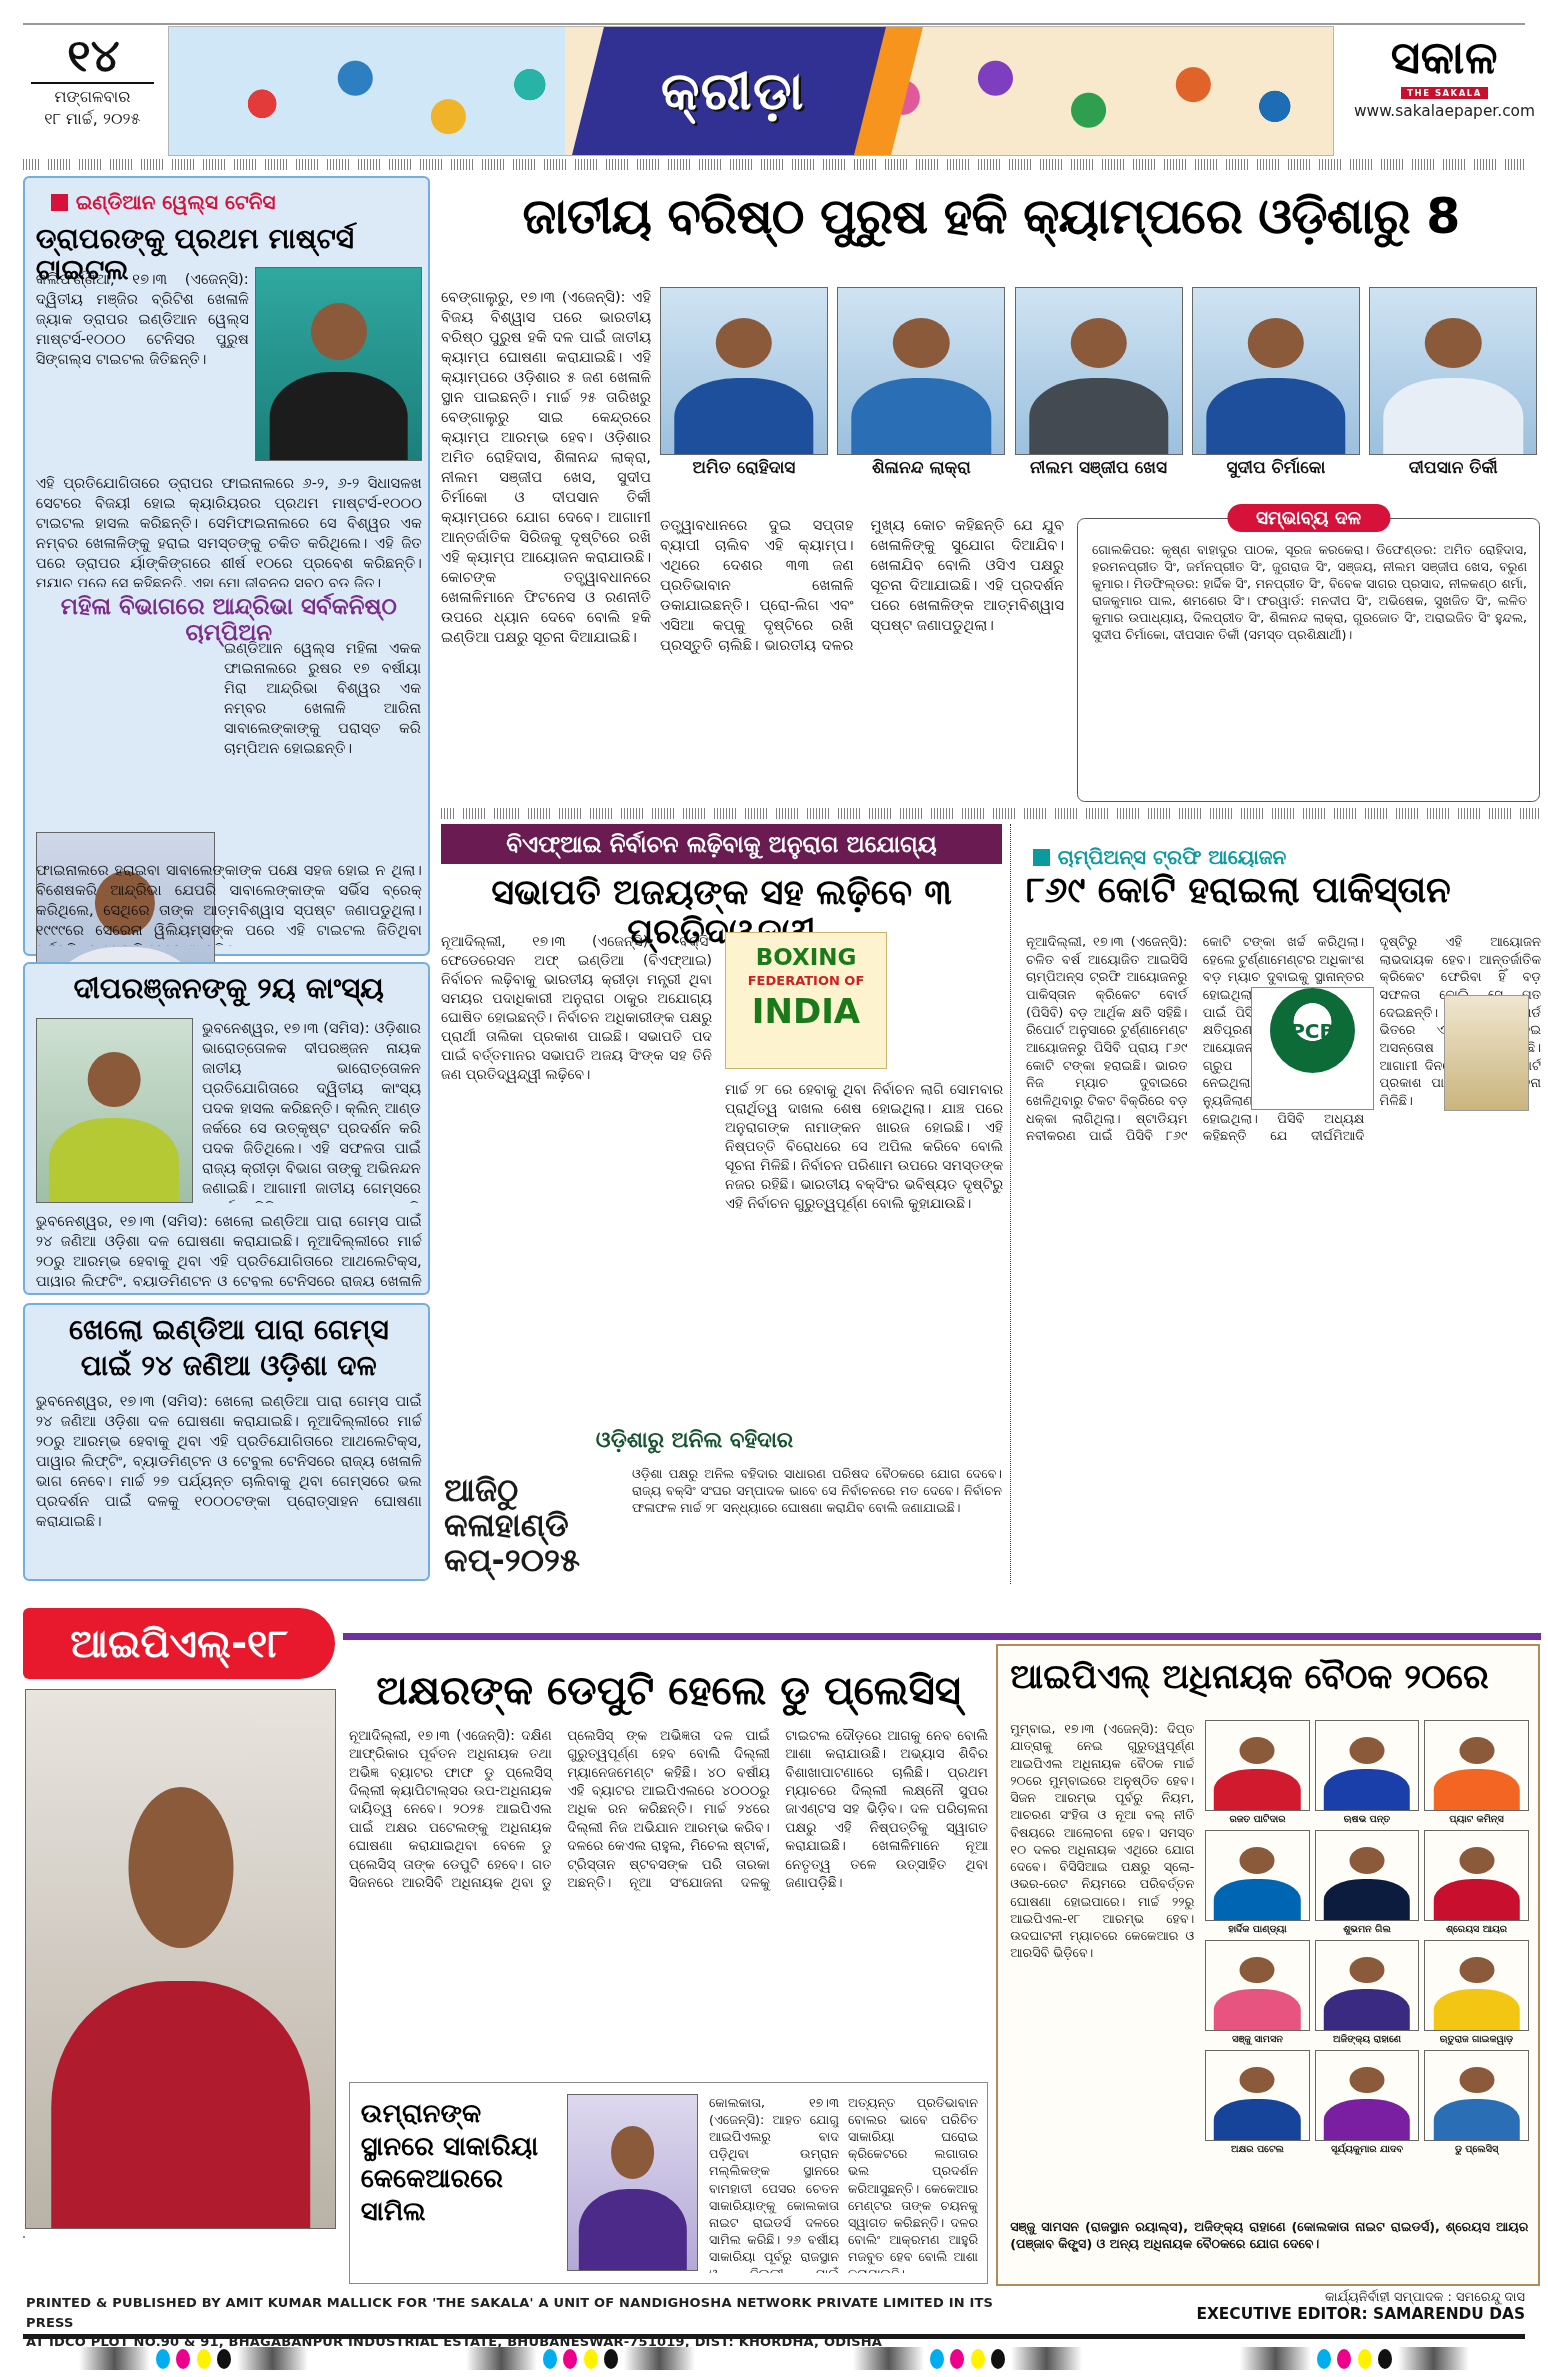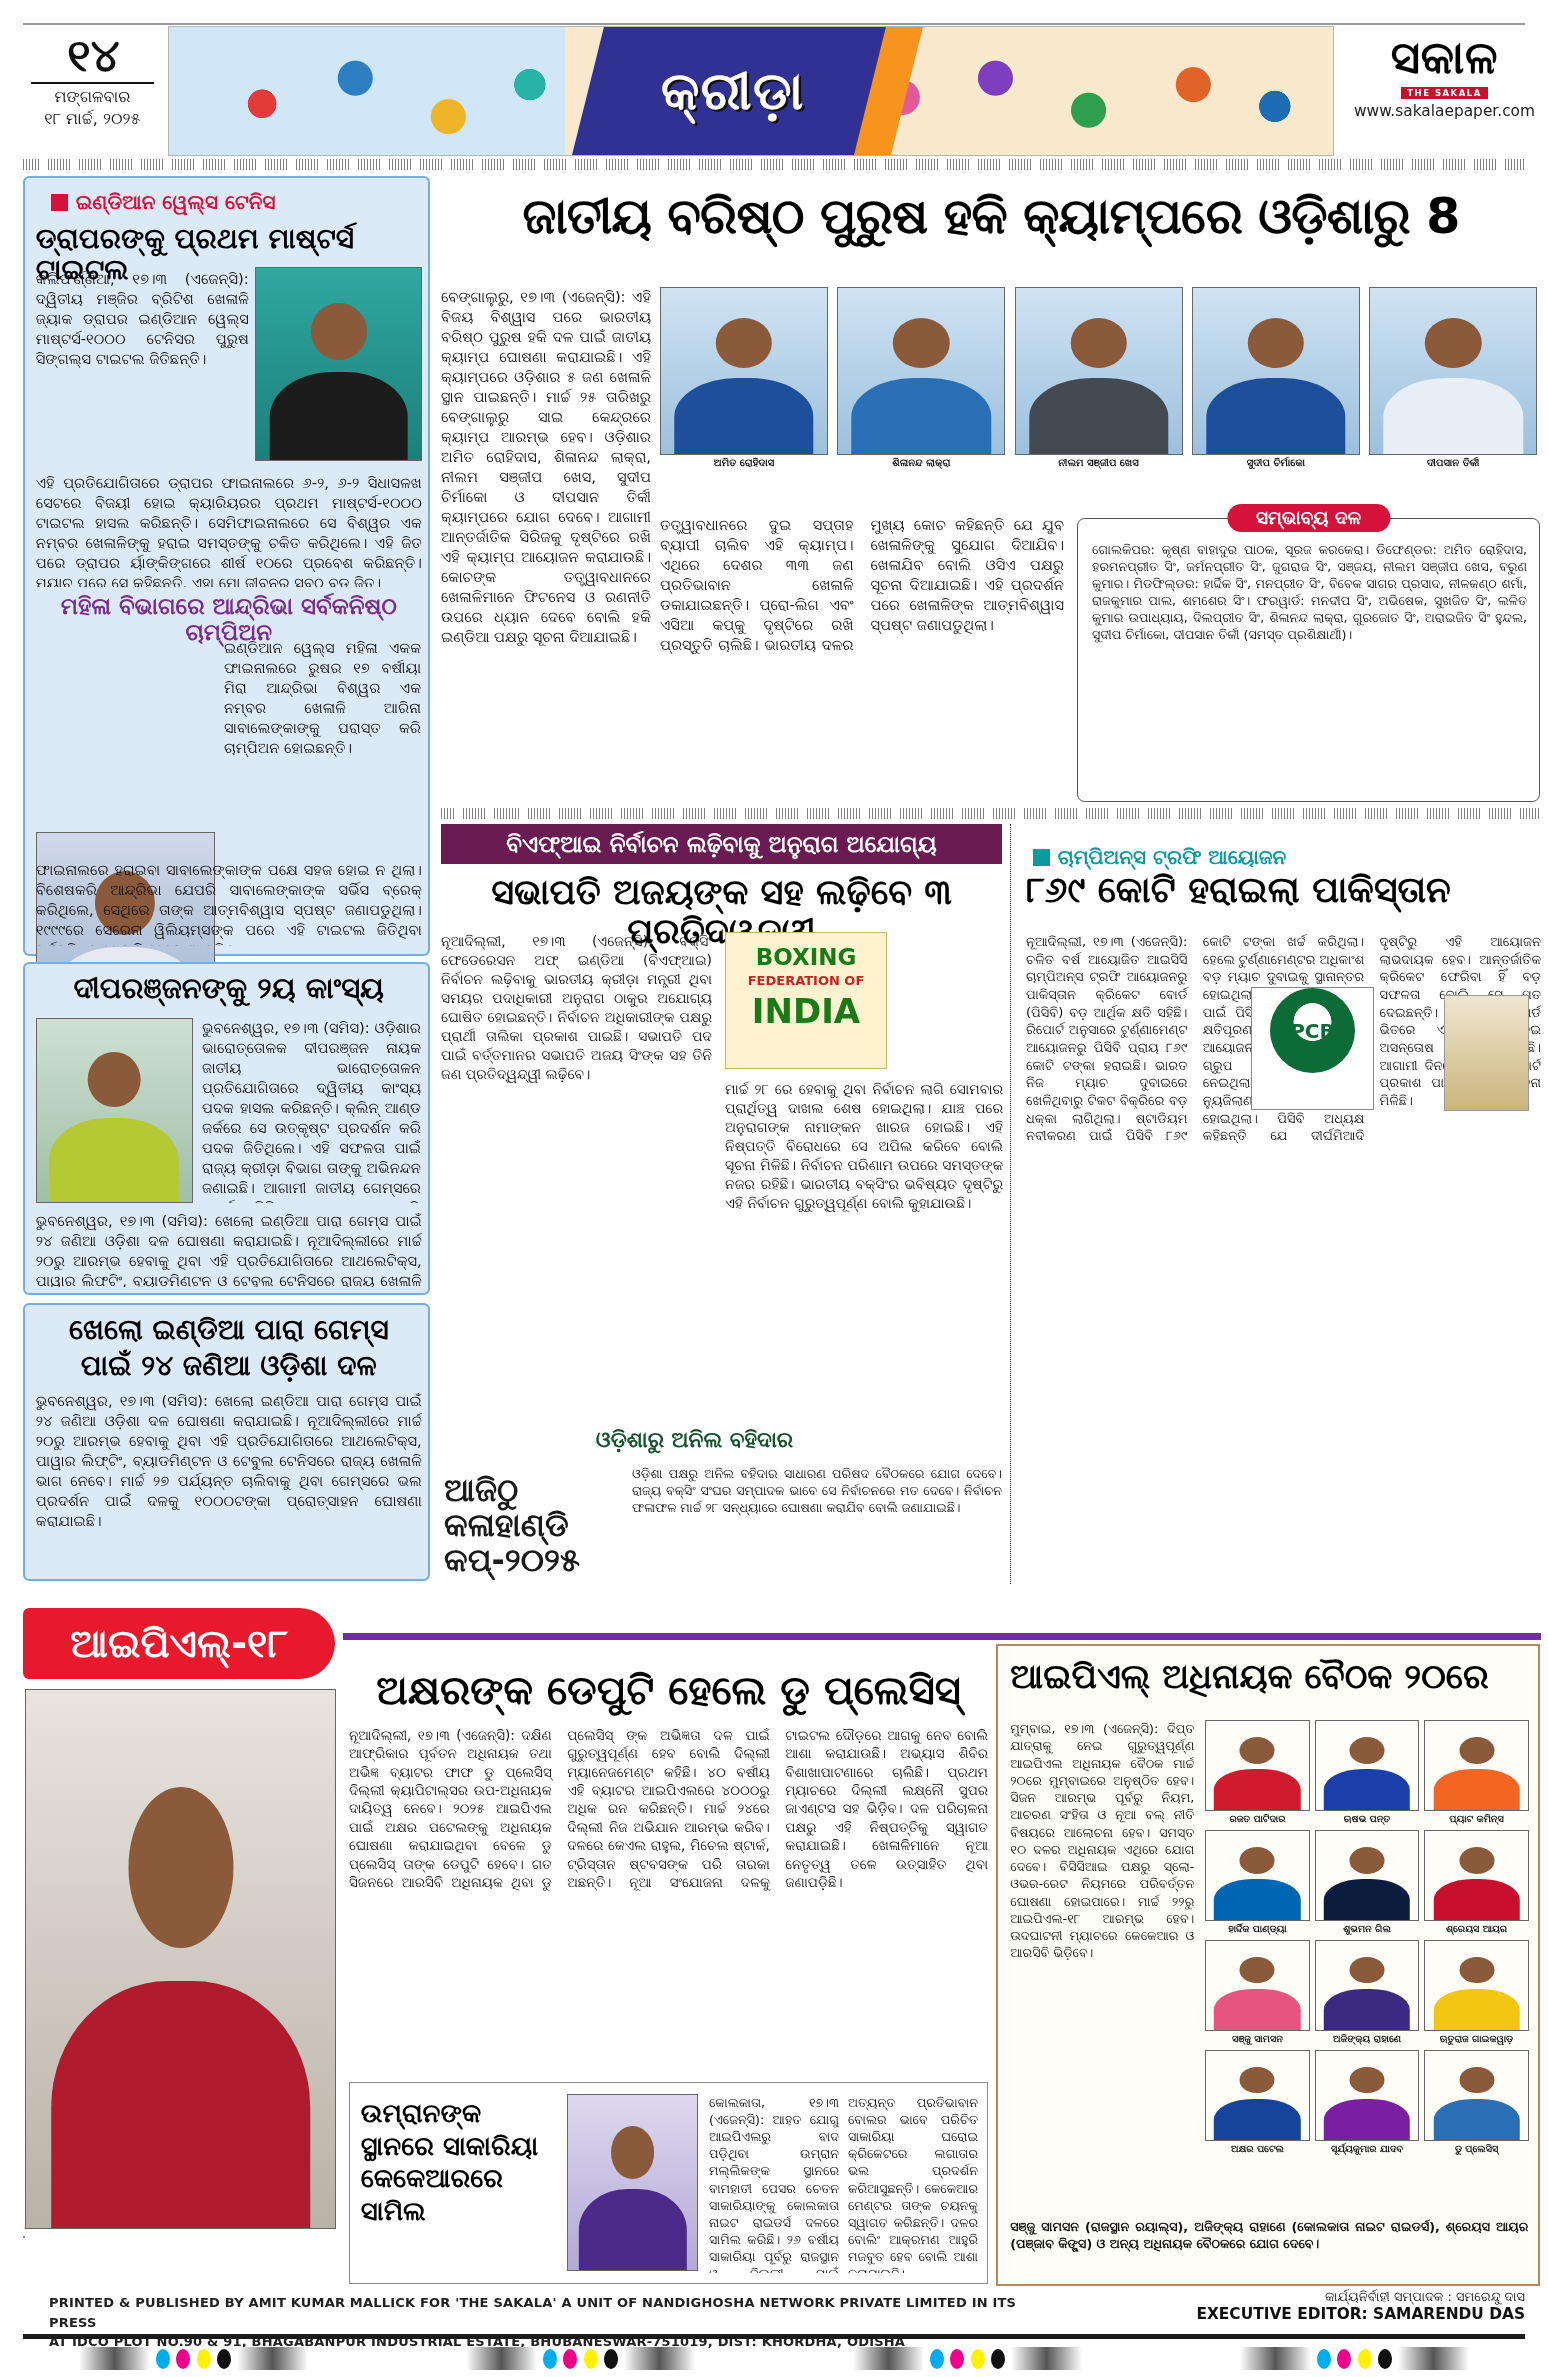--- a/index.html
+++ b/index.html
@@ -51,21 +51,21 @@
 
   
   .panel { background:#dceaf7; border:2.3px solid #74aee0; border-radius:6.2px; }
 
   
   .photo { position:relative; overflow:hidden; border:0.8px solid #666; }
   .photo::before { content:""; position:absolute; left:50%; top:18%; width:34%; height:30%;
     transform:translateX(-50%); background:#8a5a3b; border-radius:50%; }
   .photo::after { content:""; position:absolute; left:50%; bottom:-6%; width:84%; height:52%;
     transform:translateX(-50%); background:var(--jersey,#355f8f); border-radius:45% 45% 0 0; }
-  .caption { font-size:10px; font-weight:bold; text-align:center; padding-top:2.3px; color:#111; }
+  .caption { font-size:17px; font-weight:bold; text-align:center; padding-top:2.3px; color:#111; }
 
   .squadbox { background:#fff; border:1.5px solid #555; border-radius:7.7px; }
   .squadpill { position:absolute; left:50%; top:-15.4px; transform:translateX(-50%);
     background:#d6123a; color:#fff; font-size:18.5px; font-weight:bold; padding:3.1px 29px; border-radius:17px; }
 
   .purple-banner { background:#6a1b52; color:#fff; font-size:23px; font-weight:bold;
     display:flex; align-items:center; justify-content:center; }
   .bfi-logo { background:#fdf4cf; border:1.5px solid #c9b46a; text-align:center; padding-top:10.8px; }
   .bfi-logo .l1 { color:#1a7a1a; font-size:23px; font-weight:bold; }
   .bfi-logo .l2 { color:#cc2222; font-size:13px; font-weight:bold; margin:3.1px 0; }
@@ -274,21 +274,21 @@
   </div>
 
   <div class="abs boxed2" style="left:23px; top:2236px; width:0; height:0;"></div>
   <div class="abs boxed2" style="left:349px; top:2082px; width:639px; height:202px;">
     <h2 class="sec" style="position:absolute; left:10.8px; top:14px; width:193px; font-size:26px; line-height:1.25;">ଉମ୍ରାନଙ୍କ ସ୍ଥାନରେ ସାକାରିୟା କେକେଆରରେ ସାମିଲ</h2>
     <div class="photo" style="position:absolute; left:217px; top:10.8px; width:131px; height:177px; background:linear-gradient(180deg,#ddd8ee,#b3a9d6); --jersey:#4b2a8a;"></div>
     <div class="small-body" style="position:absolute; left:359px; top:10.8px; width:130px; height:179px; overflow:hidden;">କୋଲକାତା, ୧୭।୩ (ଏଜେନ୍ସି): ଆହତ ଯୋଗୁ ଆଇପିଏଲରୁ ବାଦ ପଡ଼ିଥିବା ଉମ୍ରାନ ମଲ୍ଲିକଙ୍କ ସ୍ଥାନରେ ବାମହାତୀ ପେସର ଚେତନ ସାକାରିୟାଙ୍କୁ କୋଲକାତା ନାଇଟ ରାଇଡର୍ସ ଦଳରେ ସାମିଲ କରିଛି। ୨୬ ବର୍ଷୀୟ ସାକାରିୟା ପୂର୍ବରୁ ରାଜସ୍ଥାନ ଓ ଦିଲ୍ଲୀ ପାଇଁ ଖେଳିଛନ୍ତି। ମାର୍ଚ୍ଚ ୨୨ ଉଦଘାଟନୀ ମ୍ୟାଚ ପୂର୍ବରୁ ସେ ଦଳରେ ଯୋଗ ଦେବେ। ତାଙ୍କ ମୂଲ୍ୟ ୭୫ ଲକ୍ଷ ଟଙ୍କା ରଖାଯାଇଛି।</div>
     <div class="small-body" style="position:absolute; left:498px; top:10.8px; width:130px; height:179px; overflow:hidden;">ଅତ୍ୟନ୍ତ ପ୍ରତିଭାବାନ ବୋଲର ଭାବେ ପରିଚିତ ସାକାରିୟା ଘରୋଇ କ୍ରିକେଟରେ ଲଗାତାର ଭଲ ପ୍ରଦର୍ଶନ କରିଆସୁଛନ୍ତି। କେକେଆର ମେଣ୍ଟର ତାଙ୍କ ଚୟନକୁ ସ୍ୱାଗତ କରିଛନ୍ତି। ଦଳର ବୋଲିଂ ଆକ୍ରମଣ ଆହୁରି ମଜବୁତ ହେବ ବୋଲି ଆଶା କରାଯାଉଛି।</div>
   </div>
 
-  <div class="abs footer-left" style="left:26px; top:2293px; width:1003px;margin-left:23px;">
+  <div class="abs footer-left" style="left:26px; top:2293px; width:1003px;">
     <div>PRINTED &amp; PUBLISHED BY AMIT KUMAR MALLICK FOR 'THE SAKALA' A UNIT OF NANDIGHOSHA NETWORK PRIVATE LIMITED IN ITS PRESS</div>
     <div>AT IDCO PLOT NO.90 &amp; 91, BHAGABANPUR INDUSTRIAL ESTATE, BHUBANESWAR-751019, DIST: KHORDHA, ODISHA</div>
   </div>
   <div class="abs footer-right" style="left:1064px; top:2289px; width:461px;">
     <div style="font-size:13px;">କାର୍ଯ୍ୟନିର୍ବାହୀ ସମ୍ପାଦକ : ସମରେନ୍ଦୁ ଦାସ</div>
     <div style="font-size:15.4px; font-weight:bold;">EXECUTIVE EDITOR: SAMARENDU DAS</div>
   </div>
   <div class="abs blackbar" style="left:23px; top:2334px; width:1502px; height:4.6px;"></div>
 
   <div class="abs" style="left:0; top:2347px; width:1548px; display:flex; justify-content:space-around;">

